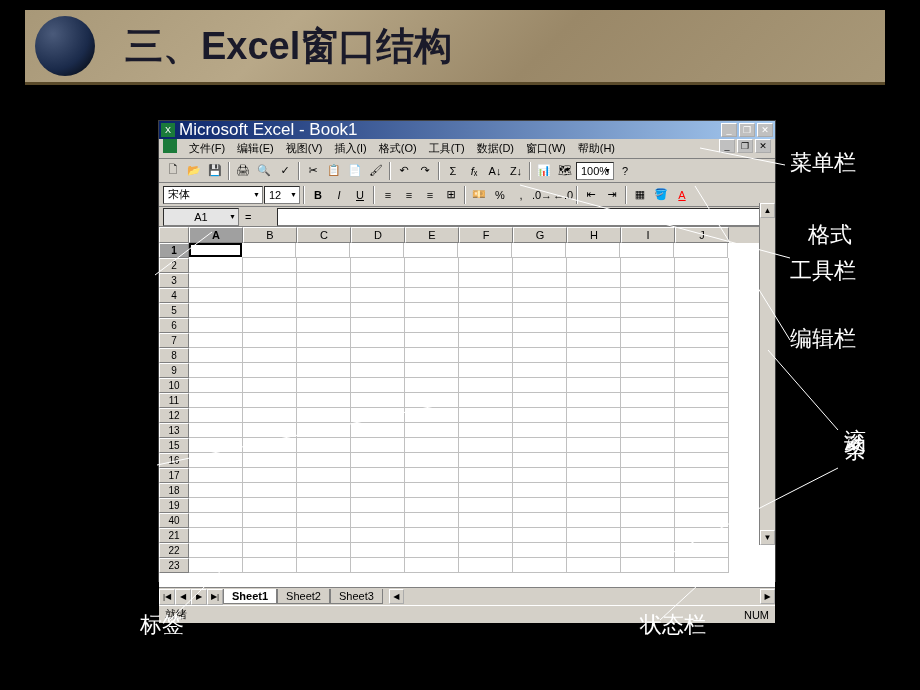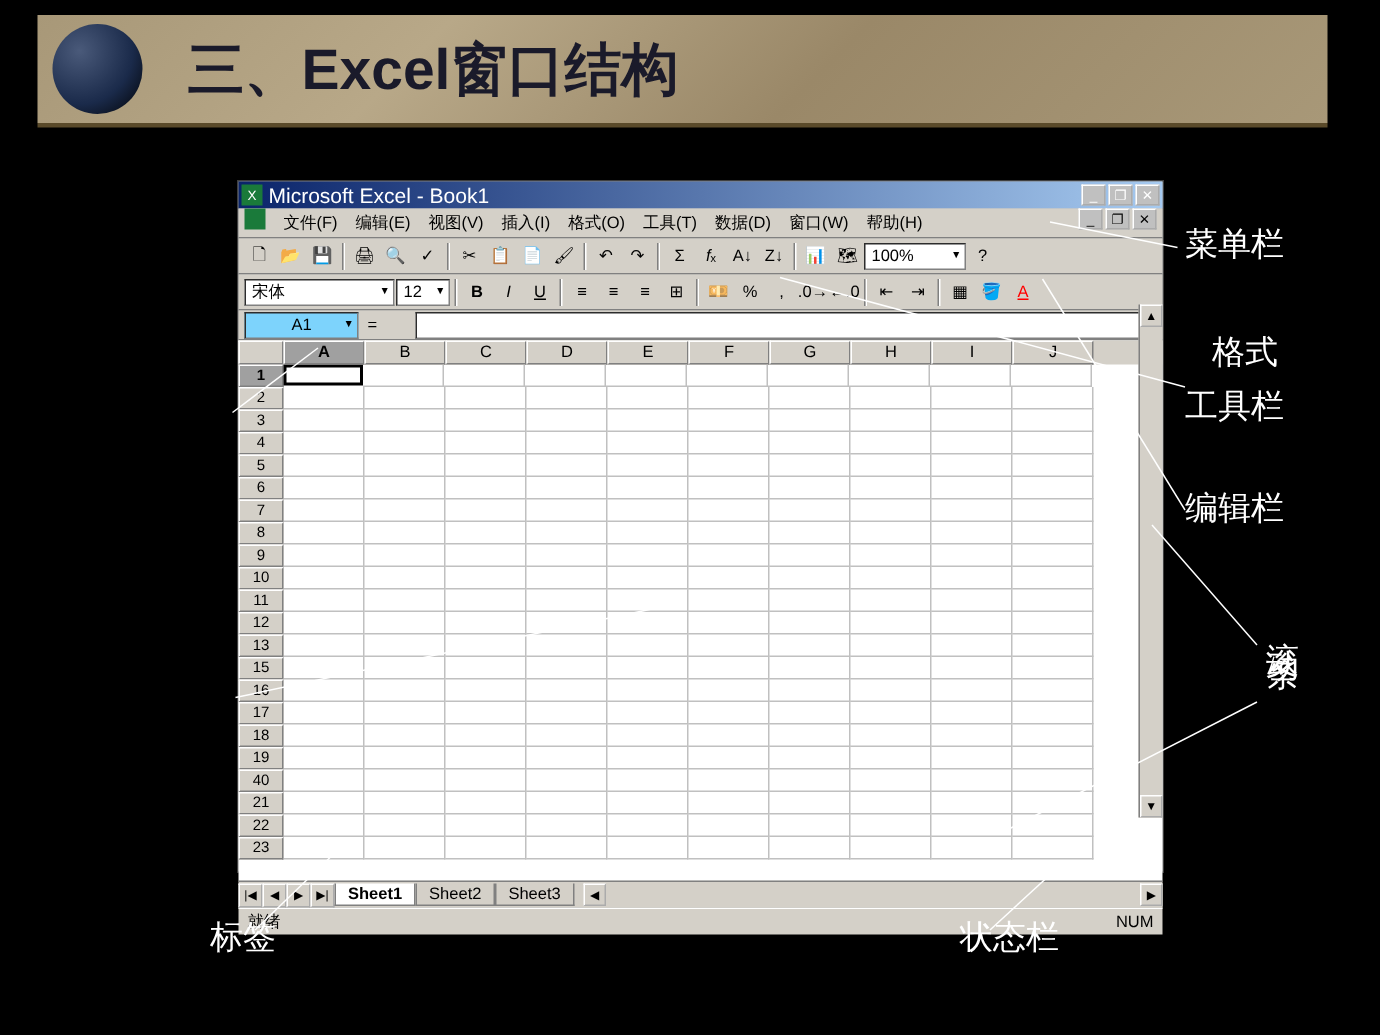--- a/index.html
+++ b/index.html
@@ -59,21 +59,21 @@
       width: 14px;
       height: 14px;
       background: #1a7a3a;
       margin-right: 4px;
       display: flex;
       align-items: center;
       justify-content: center;
       font-size: 9px;
       color: #fff;
     }
-    .titlebar-text { flex: 1; font-size: 14px; }
+    .titlebar-text { flex: 1; font-size: 17px; }
     .win-btns { display: flex; gap: 2px; }
     .win-btn {
       width: 16px;
       height: 14px;
       background: #c0c0c0;
       border: 1px outset #fff;
       display: flex;
       align-items: center;
       justify-content: center;
       font-size: 9px;
@@ -139,21 +139,21 @@
     .namebox-row {
       height: 20px;
       background: #d4d0c8;
       display: flex;
       align-items: center;
       border-bottom: 1px solid #808080;
     }
     .namebox {
       width: 76px;
       height: 18px;
-      background: #7dd3fc;
+      background: #e5e5e5;
       border: 1px inset #808080;
       margin-left: 4px;
       display: flex;
       align-items: center;
       justify-content: center;
       font-size: 11px;
       position: relative;
     }
     .namebox::after {
       content: "▼";
@@ -377,21 +377,21 @@
     <div class="tool-btn">↶</div>
     <div class="tool-btn">↷</div>
     <div class="tool-sep"></div>
     <div class="tool-btn">Σ</div>
     <div class="tool-btn"><i>f</i>ₓ</div>
     <div class="tool-btn">A↓</div>
     <div class="tool-btn">Z↓</div>
     <div class="tool-sep"></div>
     <div class="tool-btn">📊</div>
     <div class="tool-btn">🗺</div>
-    <div class="tool-combo" style="width:68px">100%</div>
+    <div class="tool-combo" style="width:38px">100%</div>
     <div class="tool-btn">?</div>
   </div>
 
   <div class="toolbar">
     <div class="tool-combo" style="width:100px">宋体</div>
     <div class="tool-combo" style="width:36px">12</div>
     <div class="tool-sep"></div>
     <div class="tool-btn">
         <b>B</b>
       </div>

